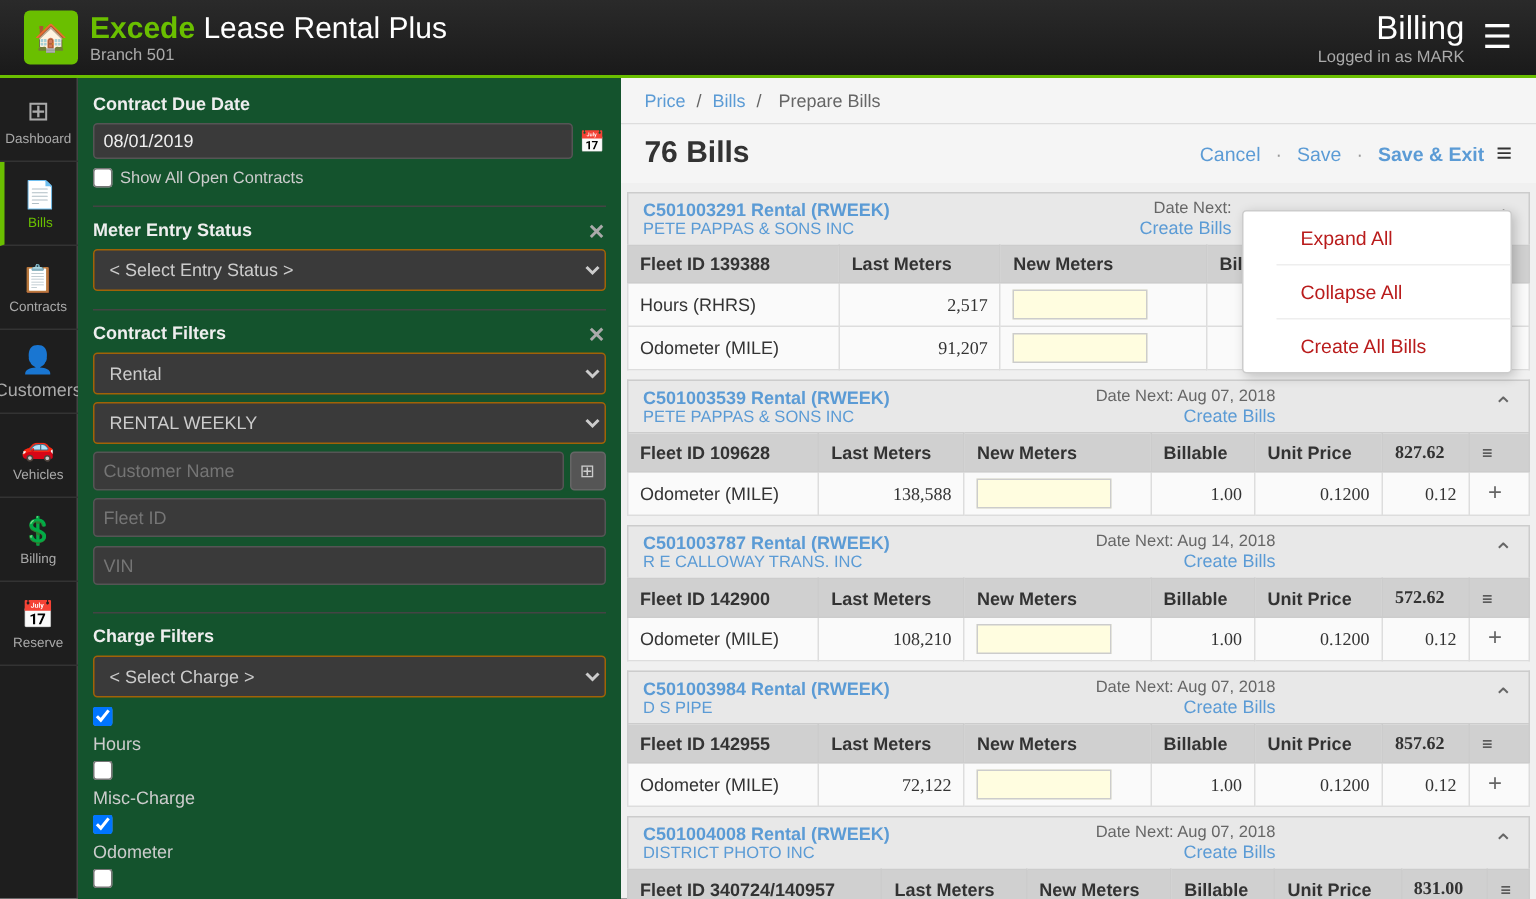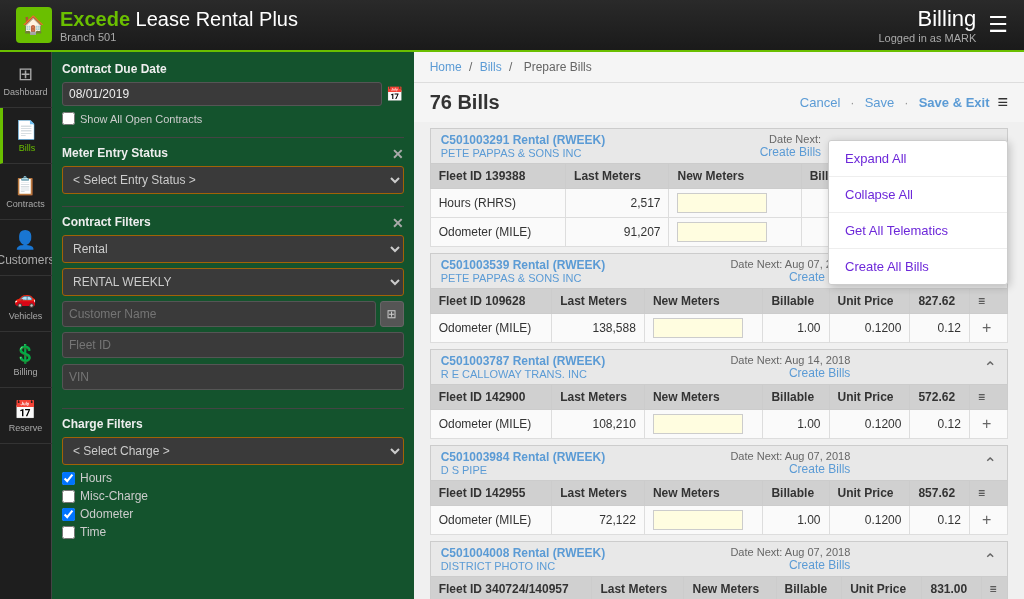--- a/index.html
+++ b/index.html
@@ -72,21 +72,21 @@
     .divider { border: none; border-top: 1px solid #444; margin: 8px 0; }
 
     .text-input {
       width: 100%; background: #3a3a3a; border: 1px solid #555; color: #ccc;
       padding: 5px 6px; font-size: 12px; border-radius: 3px; margin-bottom: 6px;
     }
     .input-with-icon { display: flex; gap: 4px; }
     .input-with-icon input { flex: 1; }
     .input-icon-btn { background: #555; border: 1px solid #666; color: #ccc; padding: 4px 6px; cursor: pointer; border-radius: 3px; font-size: 12px; }
 
-    .charge-row { display: flex; align-items: flex-end; gap: 5px; margin-bottom: 4px; }
+    .charge-row { display: flex; align-items: flex-start; gap: 5px; margin-bottom: 4px; flex-direction: column; }
     .charge-row input[type="checkbox"] { cursor: pointer; }
     .charge-label { color: #ccc; font-size: 12px; }
 
     .refresh-btn {
       background: #5b9bd5; color: white; border: none; padding: 7px 20px;
       font-size: 12px; border-radius: 3px; cursor: pointer; width: 100%; margin-top: 8px;
     }
 
     
     .main-content { flex: 1; background: #f0f0f0; display: flex; flex-direction: column; overflow: hidden; }
@@ -117,29 +117,30 @@
       top: 140px; right: 16px;
       background: white;
       border: 1px solid #ccc;
       box-shadow: 2px 2px 8px rgba(0,0,0,0.2);
       z-index: 100;
       min-width: 180px;
       border-radius: 3px;
     }
     .dropdown-item {
       padding: 10px 16px;
-      color: #6d28d9;
+      color: #b91c1c;
       cursor: pointer;
       font-size: 13px;
       border-bottom: 1px solid #eee;
+      margin-left: 22px;
     }
     .dropdown-item:last-child { border-bottom: none; }
 
     
-    .bills-table-area { flex: 1; overflow-y: auto; padding: 0 16px 8px; }
+    .bills-table-area { flex: 1; overflow-y: auto; padding: 0 4px 8px; }
 
     
     .contract-header {
       display: flex; align-items: center; justify-content: space-between;
       background: #e8e8e8; padding: 4px 10px; margin-top: 6px;
       border: 1px solid #ccc; border-bottom: none;
     }
     .contract-header-left { display: flex; flex-direction: column; }
     .contract-link { color: #5b9bd5; font-size: 12px; font-weight: bold; cursor: pointer; }
     .contract-customer { color: #5b9bd5; font-size: 11px; cursor: pointer; }
@@ -159,21 +160,21 @@
     }
     .meter-row td { background: #fafafa; }
     .meter-input {
       width: 90px; padding: 2px 4px; border: 1px solid #ccc;
       background: #fffde0; font-size: 12px;
     }
     .row-action-btn {
       background: none; border: none; cursor: pointer; color: #666; font-size: 16px; padding: 0 4px;
     }
 
-    .right-align { text-align: right; }
+    .right-align { text-align: right; font-family: Liberation Serif, serif; }
   </style>
 </head>
 <body>
 
 <div class="top-nav">
   <div class="top-nav-left">
     <div class="home-icon">🏠</div>
     <div>
       <div class="app-title">
         <span>Excede</span><span style="color:white;font-weight:300"> Lease Rental Plus</span>
@@ -304,21 +305,21 @@
           <span class="charge-label">Time</span>
         </div>
         
       </div>
     </div>
   </div>
 
   <div class="main-content">
 
     <div class="breadcrumb">
-      <a href="#">Home</a>
+      <a href="#">Price</a>
       <span> / </span>
       <a href="#">Bills</a>
       <span> / </span>
       <span>Prepare Bills</span>
     </div>
 
     <div class="bills-header">
       <div class="bills-count">76 Bills</div>
       <div class="bills-actions">
         <a class="action-link" href="#">Cancel</a>
@@ -326,21 +327,20 @@
         <a class="action-link" href="#">Save</a>
         <span class="dot-sep">·</span>
         <a class="action-link bold" href="#">Save &amp; Exit</a>
         <button class="menu-btn">≡</button>
       </div>
     </div>
 
     <div class="dropdown-overlay">
       <div class="dropdown-item">Expand All</div>
       <div class="dropdown-item">Collapse All</div>
-      <div class="dropdown-item">Get All Telematics</div>
       <div class="dropdown-item">Create All Bills</div>
     </div>
 
     <div class="bills-table-area">
 
       <div class="contract-header">
         <div class="contract-header-left">
           <span class="contract-link">C501003291 Rental (RWEEK)</span>
           <span class="contract-customer">PETE PAPPAS &amp; SONS INC</span>
         </div>

